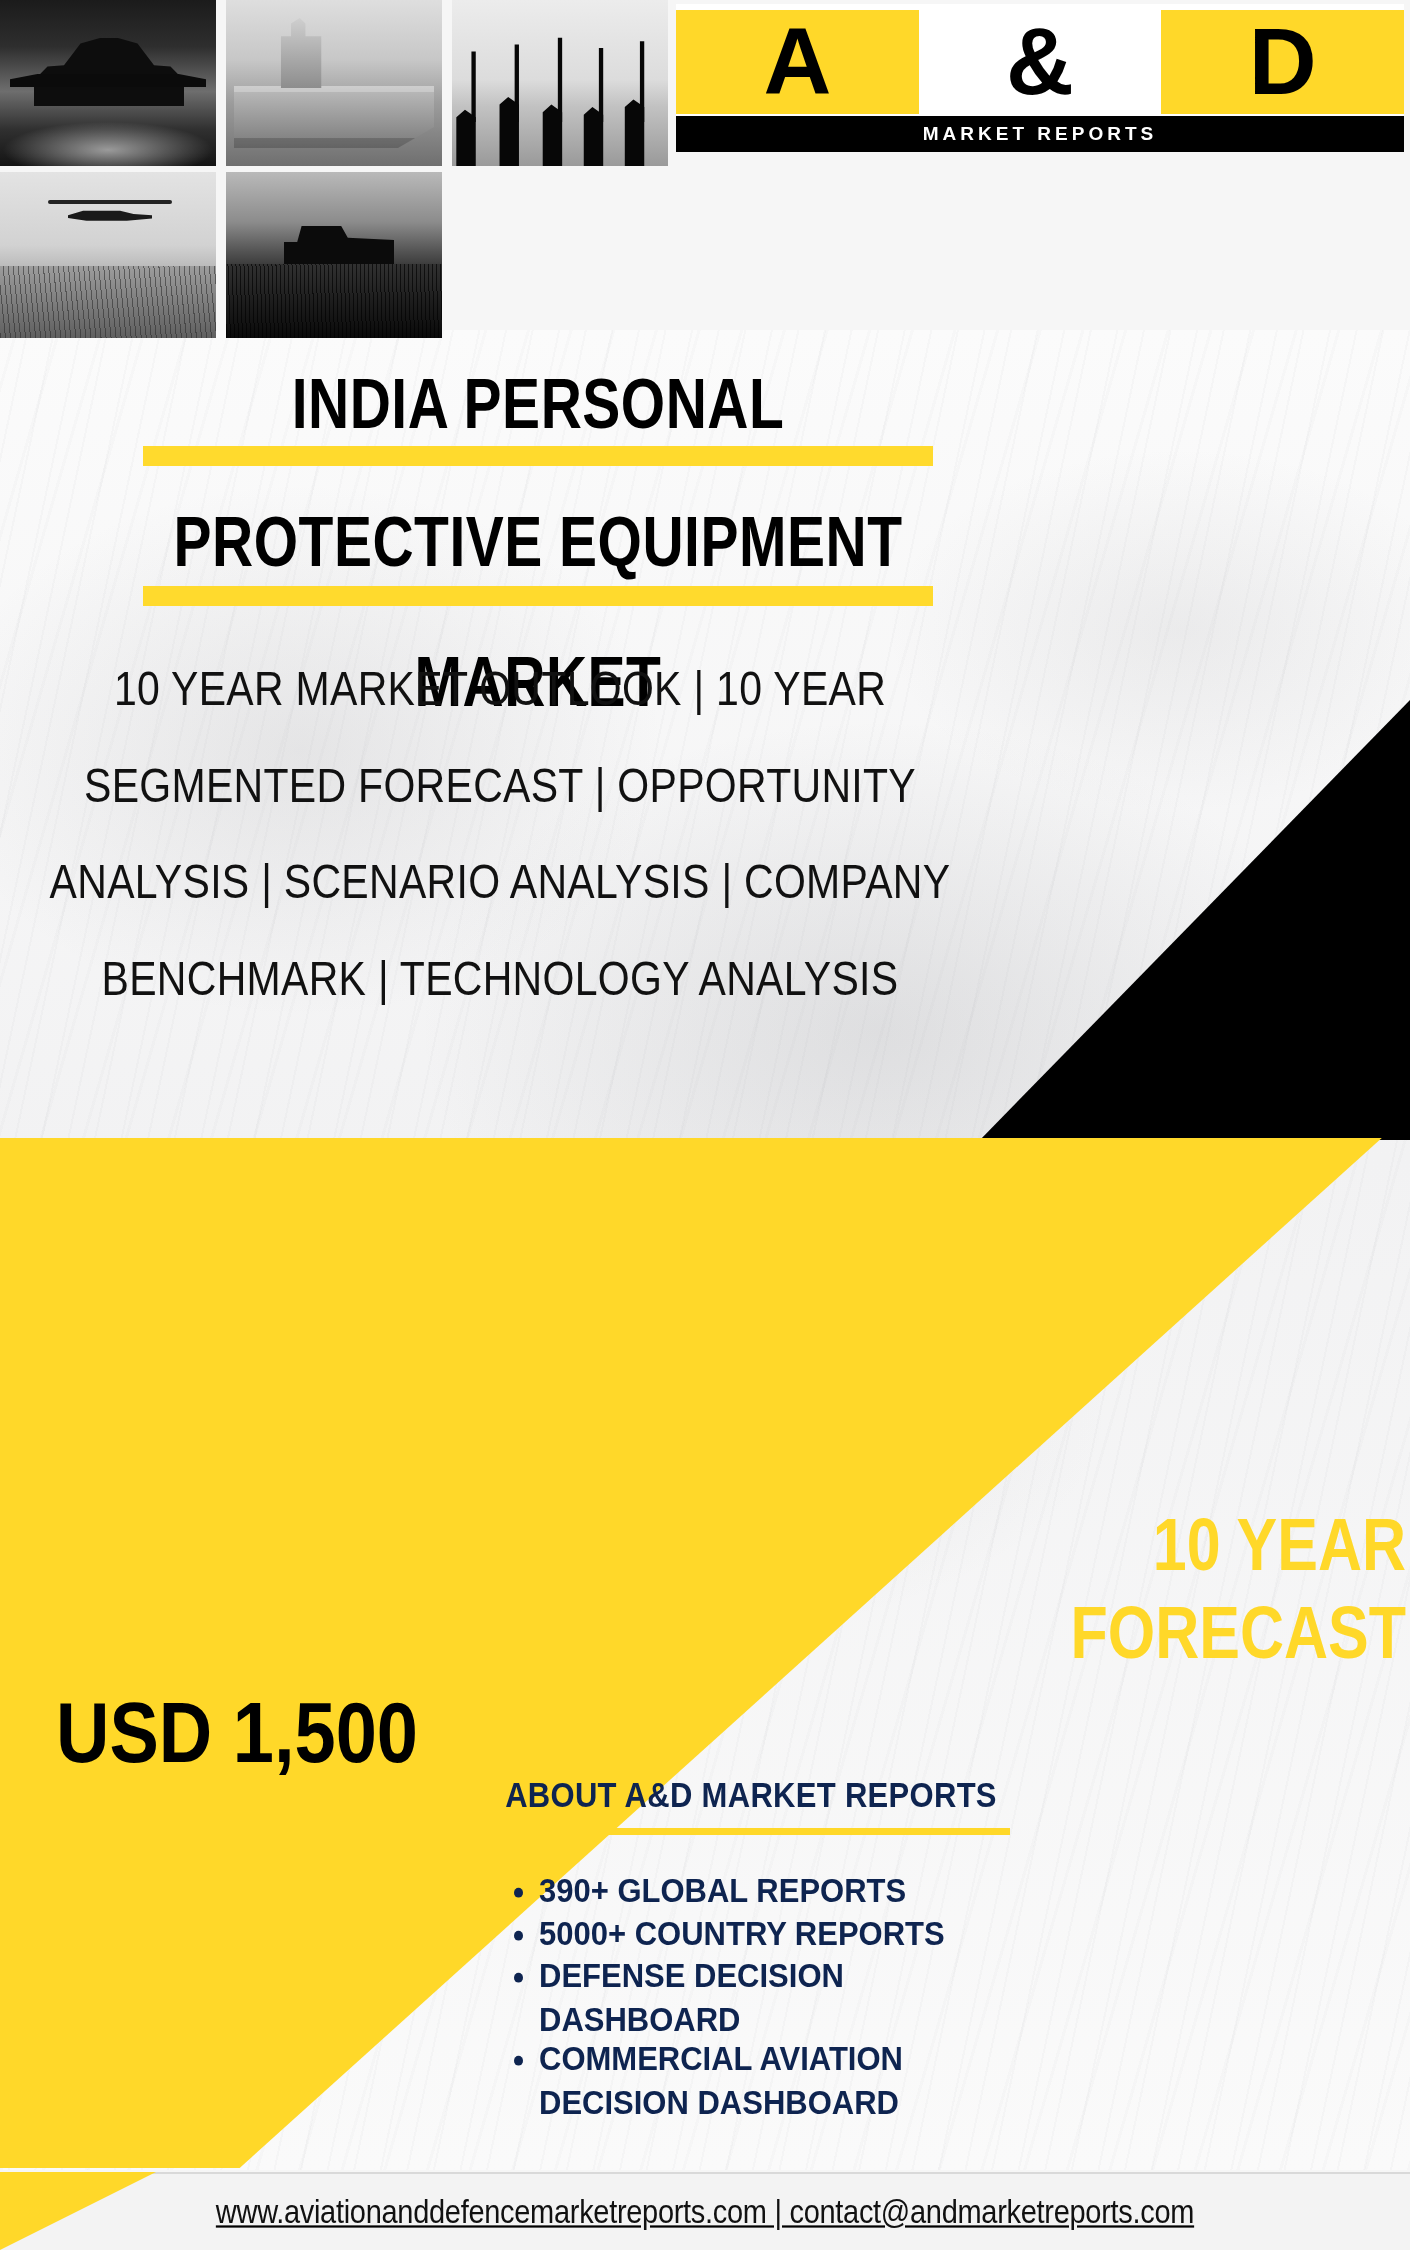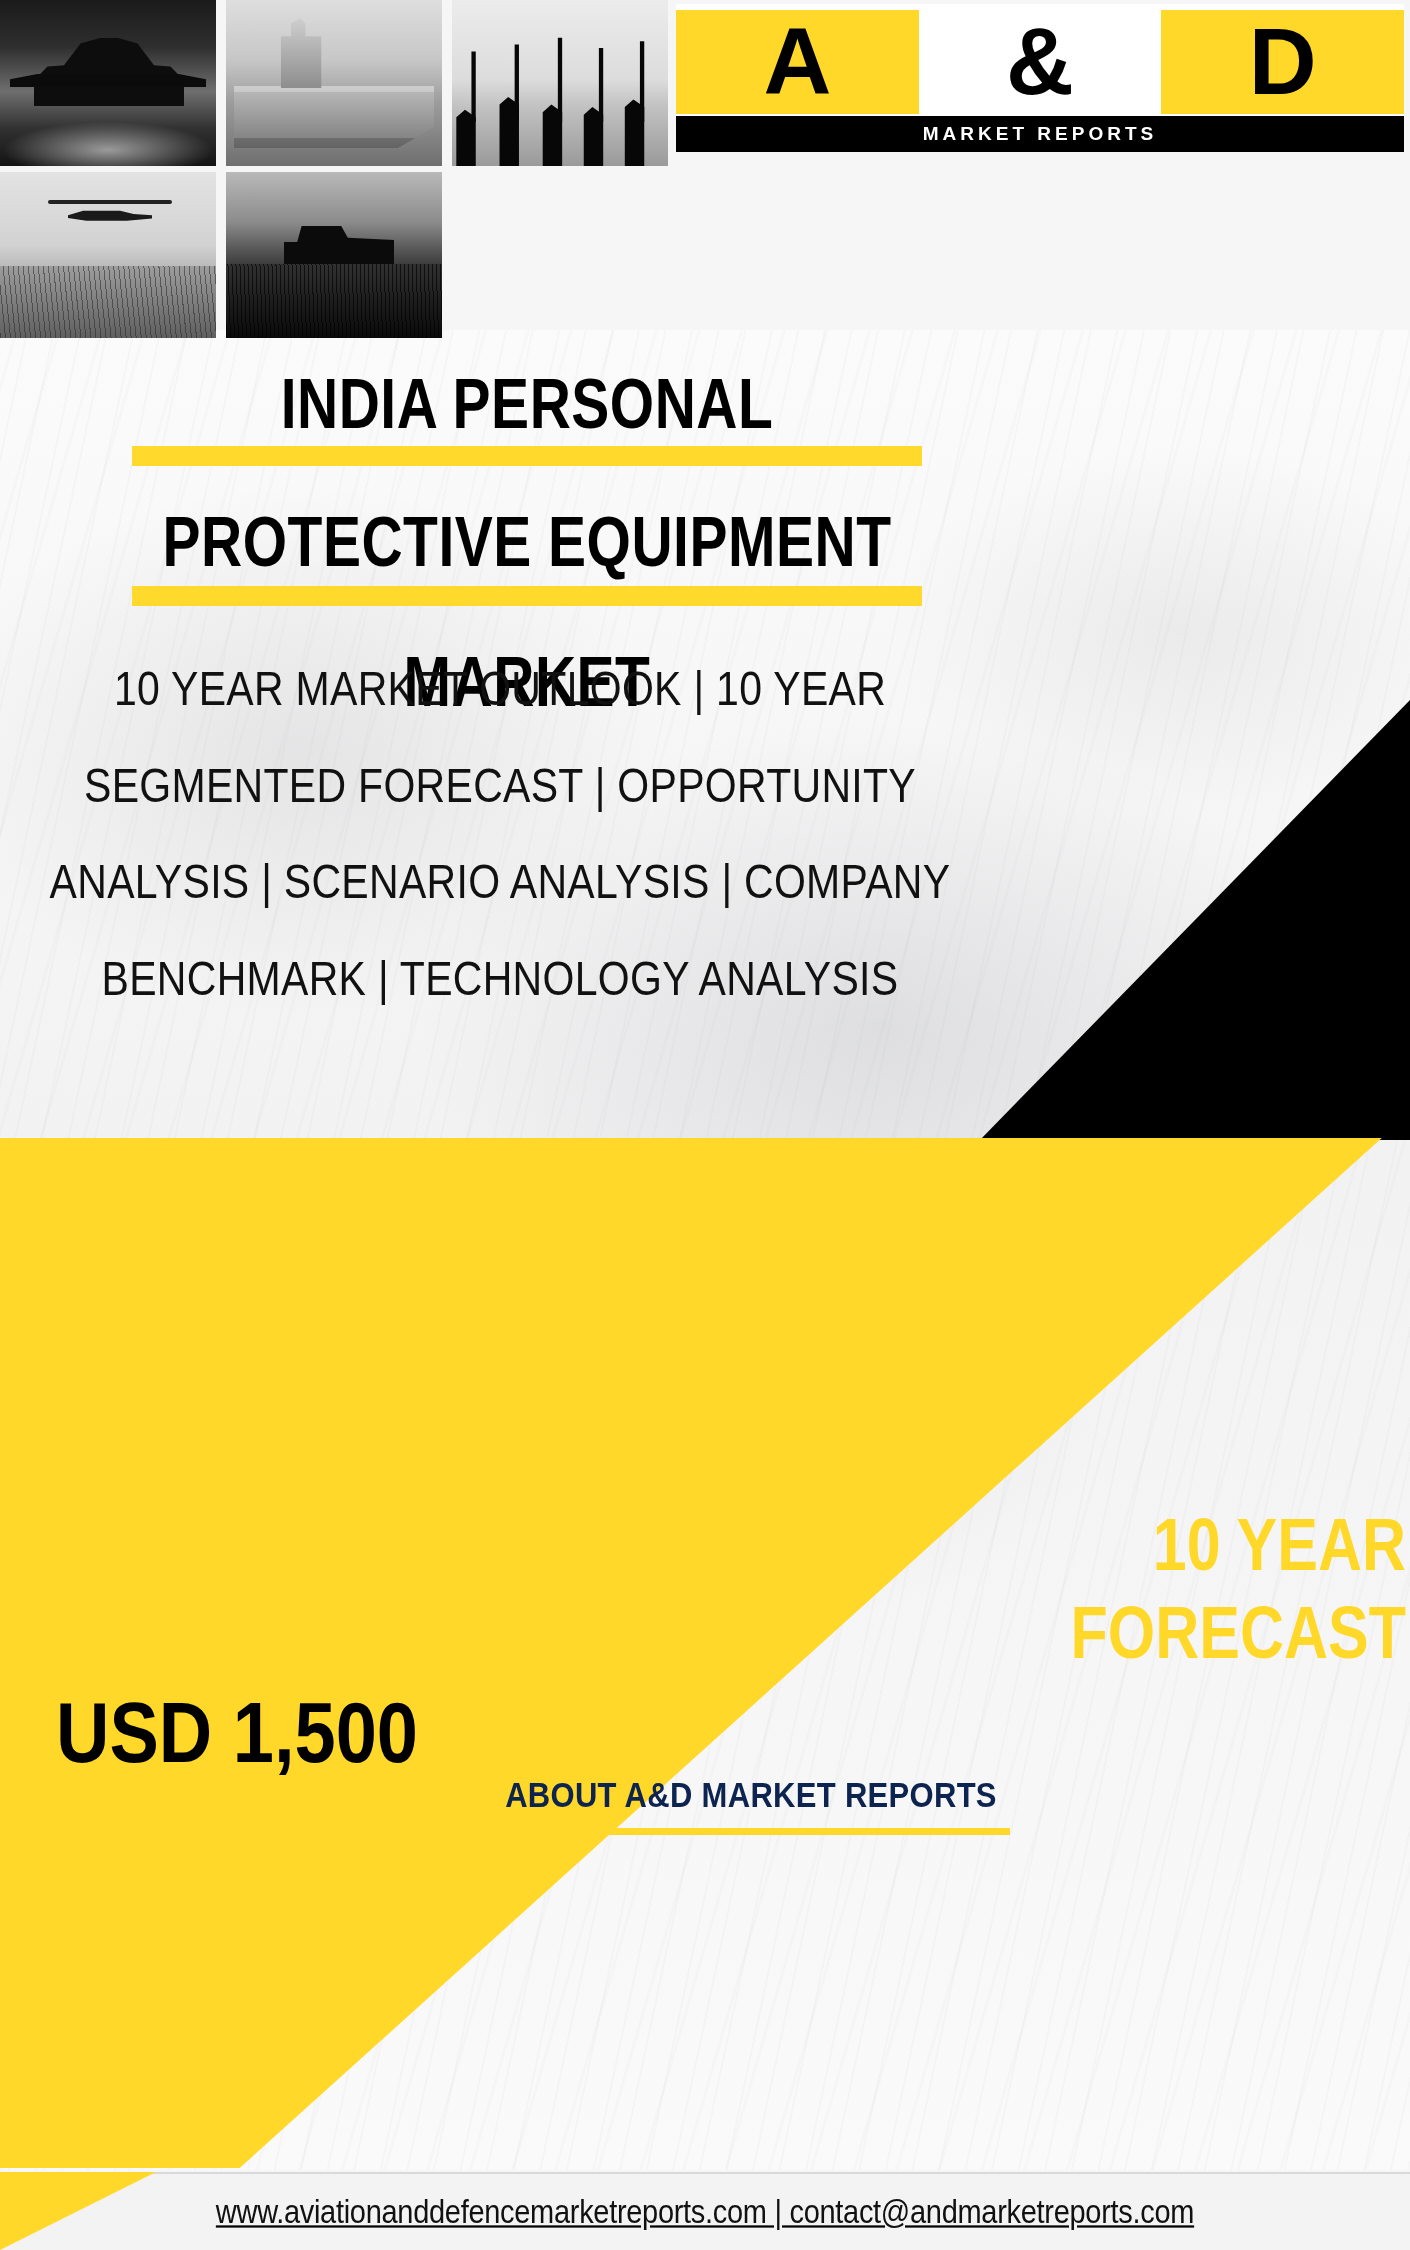--- a/index.html
+++ b/index.html
@@ -177,21 +177,21 @@
   .intro{
     position:absolute; left:458px; top:172px; width:528px;
     color:#10243f;
     font-size:25px;
     line-height:1.37;
     text-align:justify;
     font-family:"Liberation Sans", sans-serif;
   }
 
   
-  .title-block{ position:absolute; left:5px; top:362px; width:1000px;padding-left:44px; }
+  .title-block{ position:absolute; left:16px; top:362px; width:1000px;padding-left:44px; }
   .title-line{
     text-align:center;
     font-weight:bold;
     font-size:57px;
     letter-spacing:.5px;
     color:#000;
     line-height:1.02;
     font-family:"Liberation Sans", sans-serif;
     transform:scaleY(1.22);
     transform-origin:center top;
@@ -353,20 +353,26 @@
     <div>FORECAST</div>
   </div>
 
   <div class="wedge-yellow"></div>
 
   <div class="price">USD 1,500</div>
 
   <div class="about">
     <div class="about-head">ABOUT A&amp;D MARKET REPORTS</div>
     <div class="about-underline"></div>
+    <ul class="about-list">
+      <li>390+ GLOBAL REPORTS</li>
+      <li>5000+ COUNTRY REPORTS</li>
+      <li>DEFENSE DECISION DASHBOARD</li>
+      <li>COMMERCIAL AVIATION DECISION DASHBOARD</li>
+    </ul>
   </div>
 
   <div class="footer">
     <span class="footer-text">www.aviationanddefencemarketreports.com | contact@andmarketreports.com</span>
   </div>
   <div class="footer-wedge"></div>
 
 </div>
 
 </body></html>

